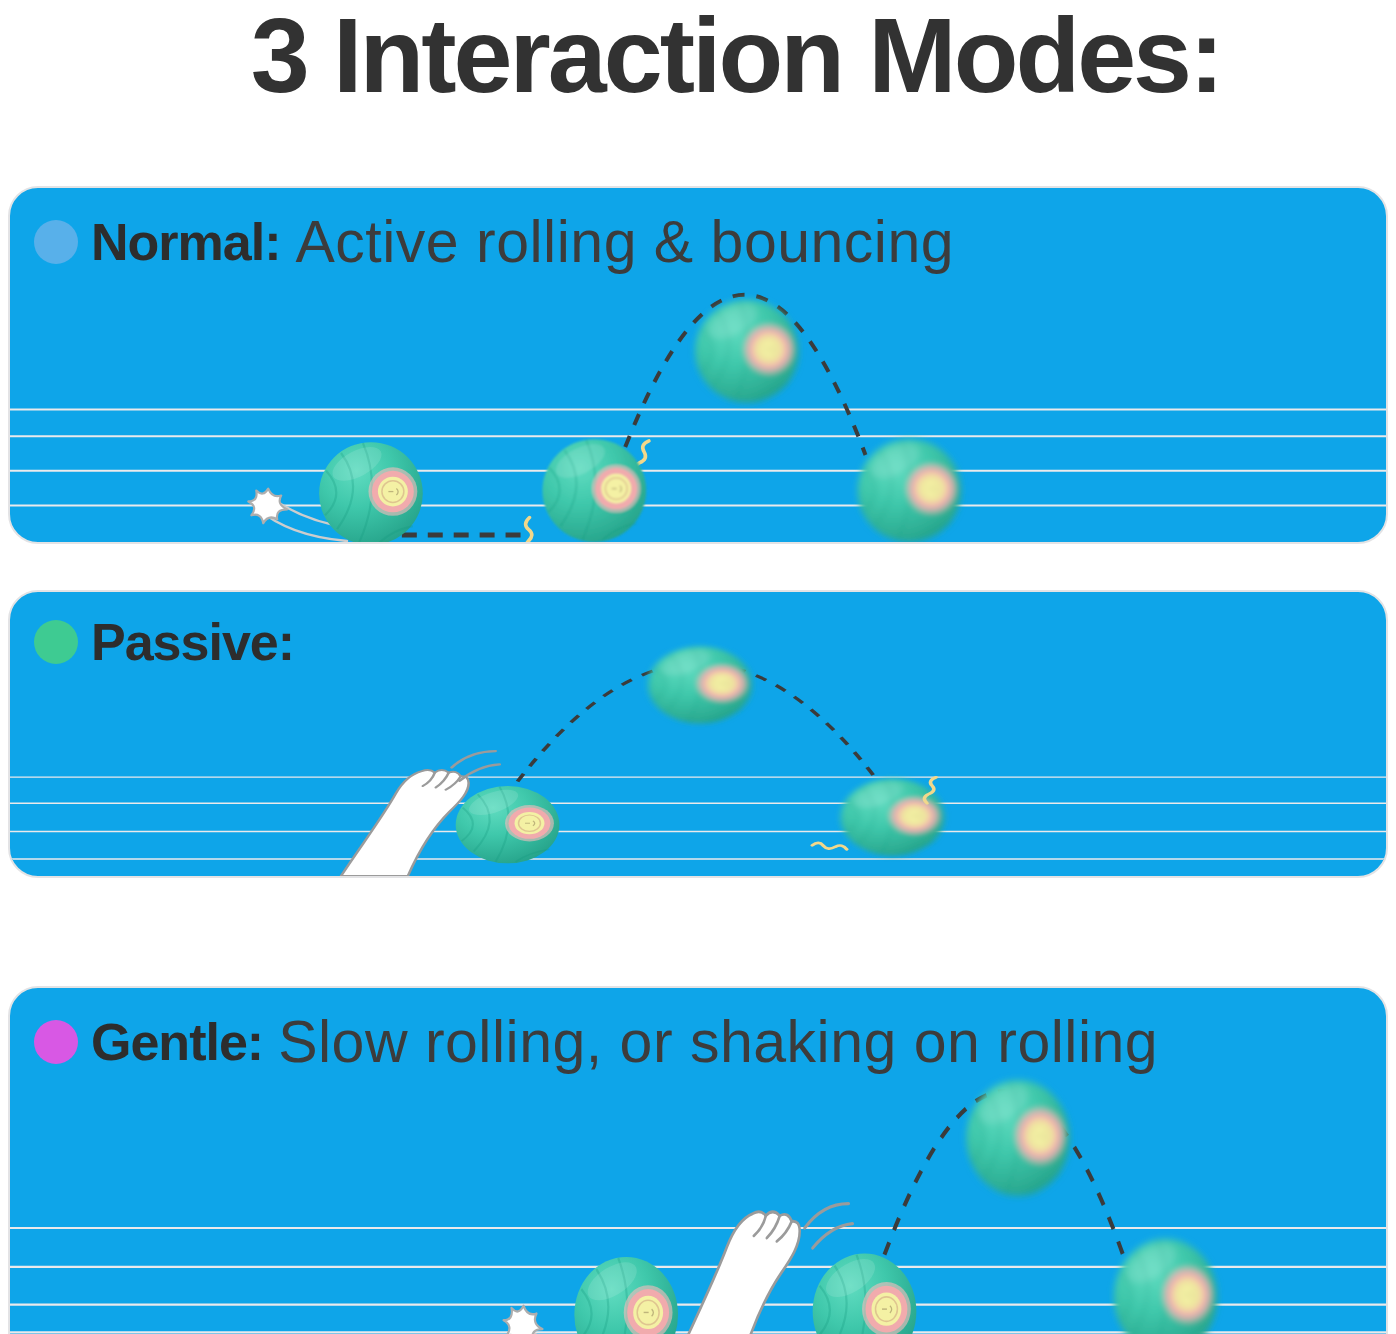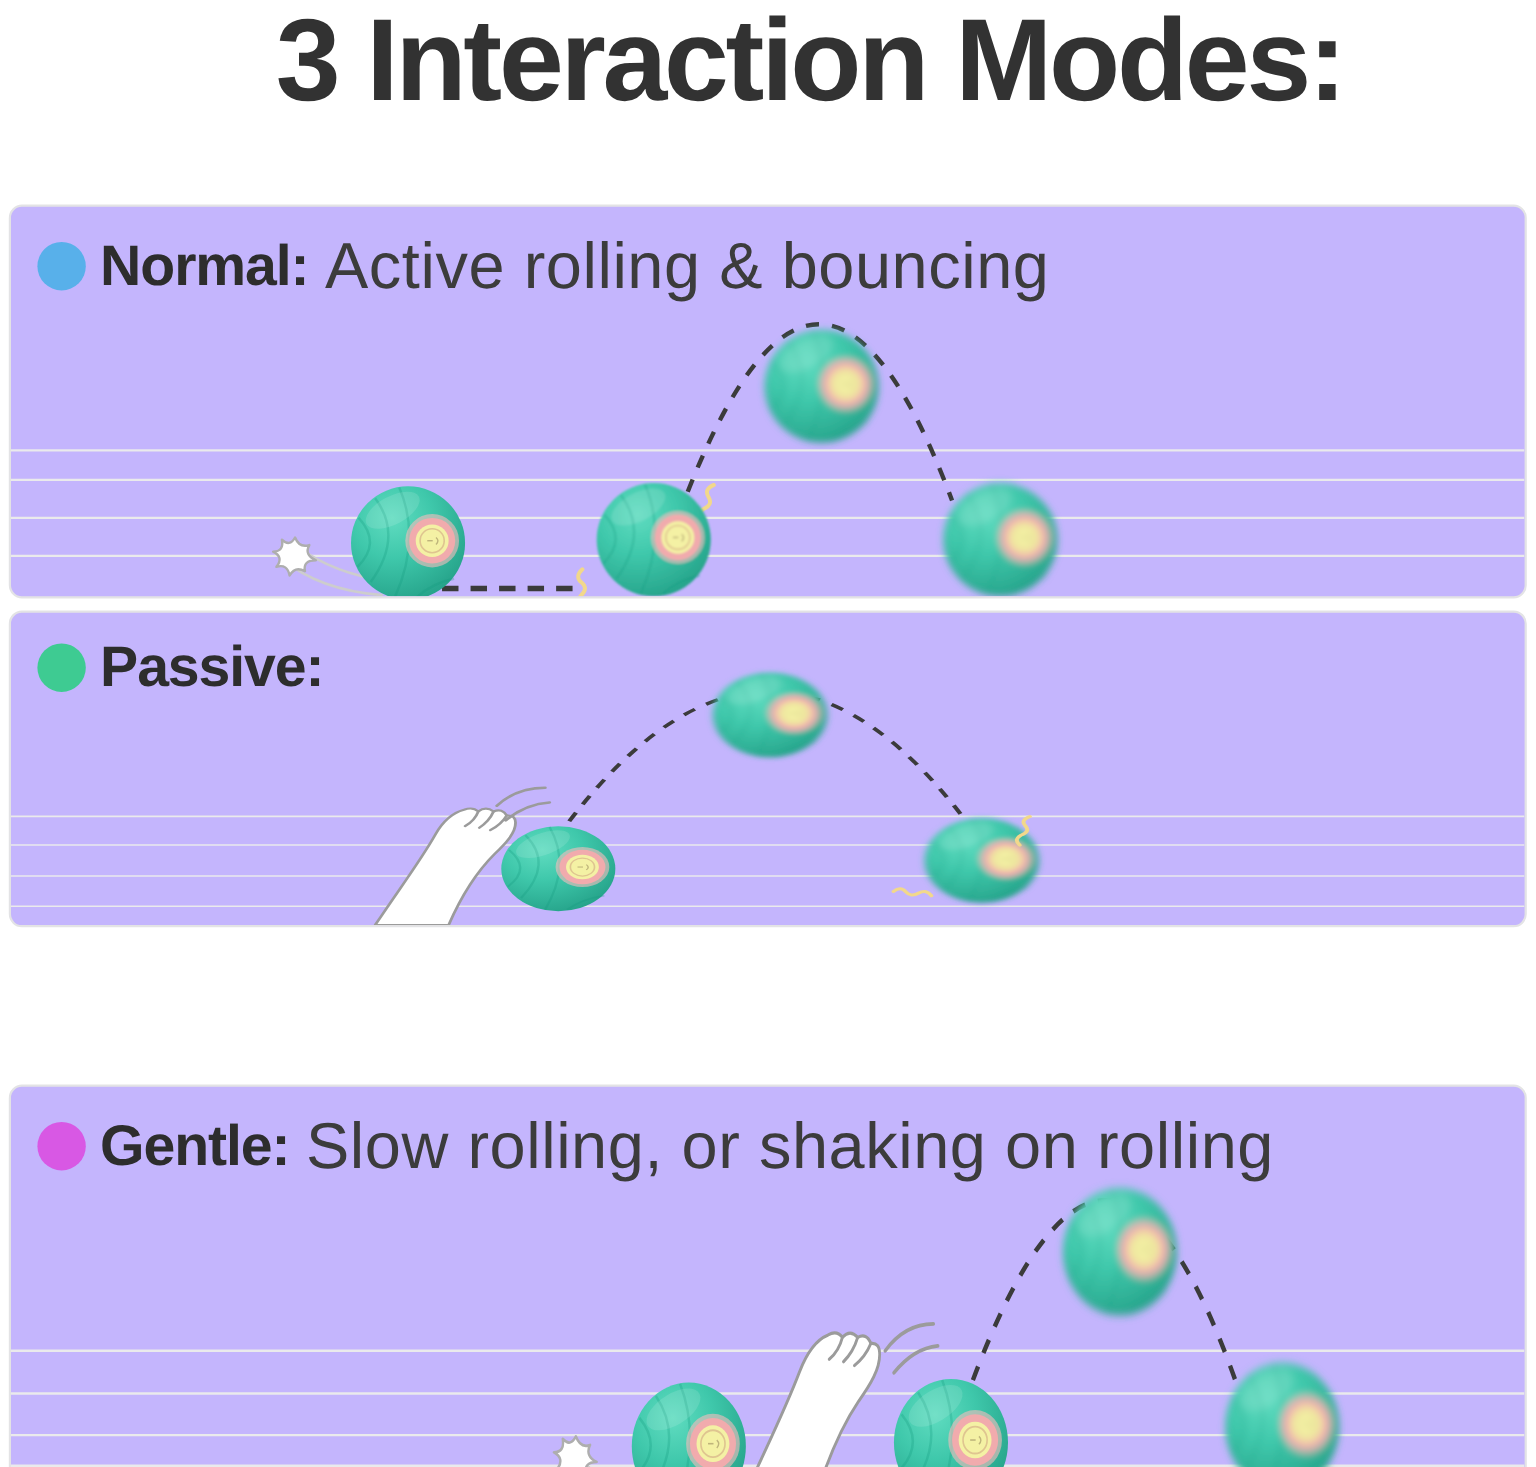--- a/index.html
+++ b/index.html
@@ -9,28 +9,28 @@
     font-family:"Liberation Sans", sans-serif;
   }
   .page-title{
     position:absolute;top:2px;left:0;width:100%;
     text-align:center;
     font-size:106px;font-weight:800;letter-spacing:-3px;
     color:#323232;line-height:1.0;margin:0;padding-left:38px;
   }
   .panel{
     position:absolute;left:8px;width:1380px;
-    background:#c4b5fd;
+    background:#0ea5e9;
     border:2px solid #e3e3e5;
-    border-radius:12px;
+    border-radius:30px;
     box-sizing:border-box;
     overflow:hidden;
   }
   .panel-normal{top:186px;height:358px;}
-  .panel-passive{top:555px;height:288px;}
+  .panel-passive{top:590px;height:288px;}
   .panel-gentle{top:986px;height:384px;}
   .art{position:absolute;top:0;left:0;width:100%;height:100%;}
   .mode-header{
     position:absolute;top:20px;left:24px;
     display:flex;align-items:center;gap:13px;
     z-index:2;white-space:nowrap;
   }
   .mode-dot{
     width:44px;height:44px;border-radius:50%;
     flex:0 0 auto;

